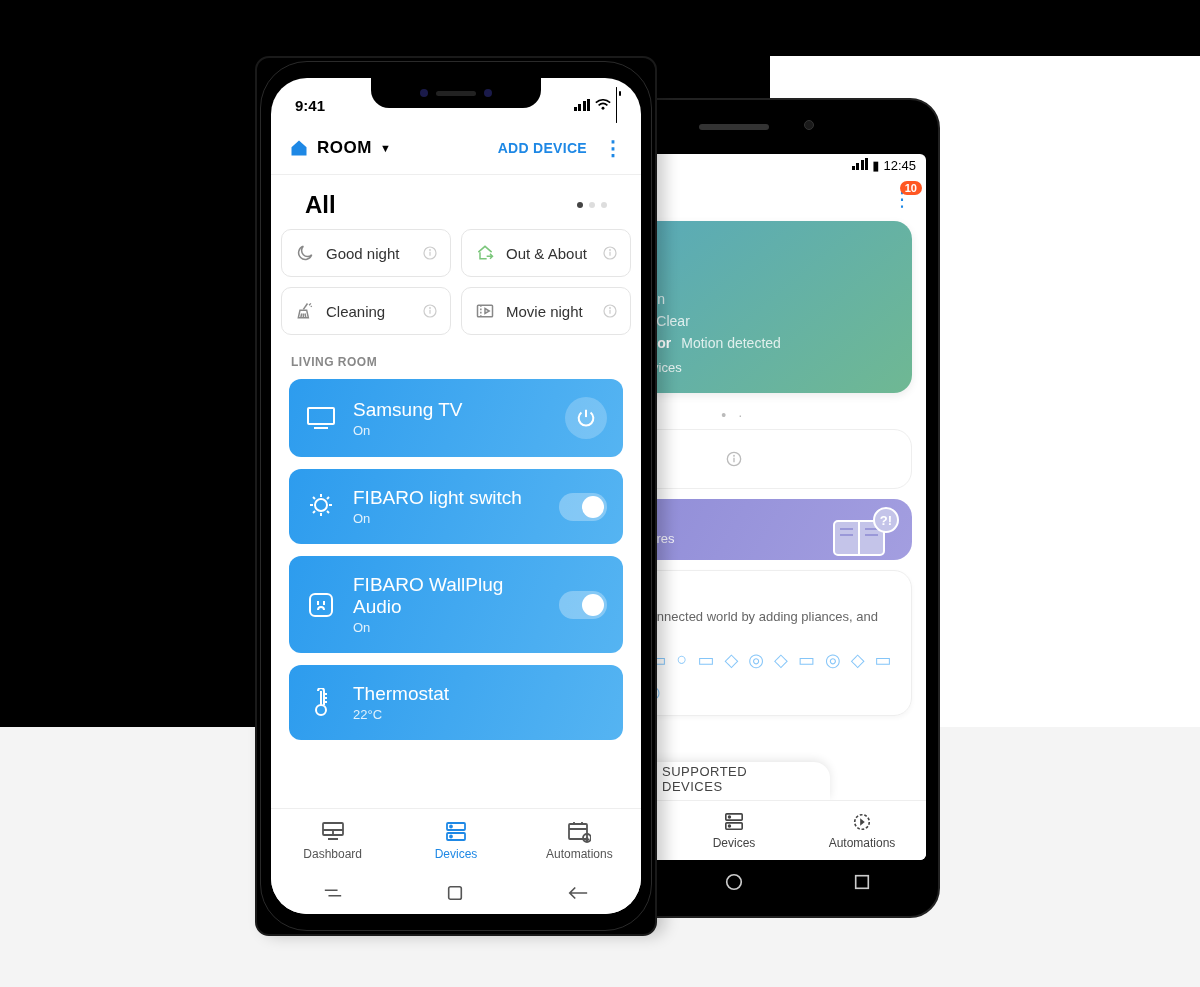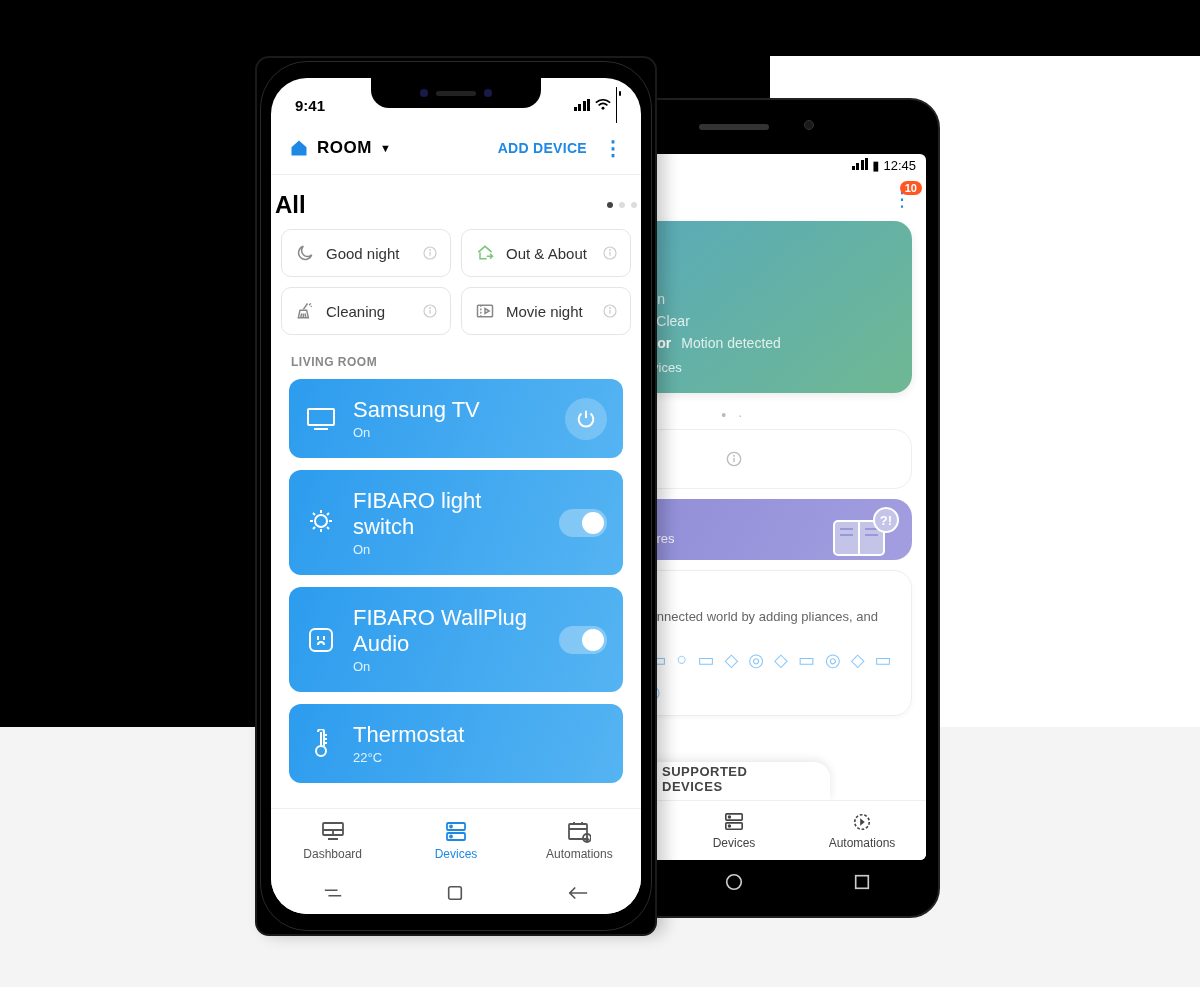--- a/index.html
+++ b/index.html
@@ -25,21 +25,21 @@
   .pb-dots { text-align: center; font-size: 14px; color: #bbb; letter-spacing: 4px; padding: 4px 0 6px; }
   .pb-empty { margin: 0 14px 10px; height: 60px; border: 1px solid #eee; border-radius: 18px; display:flex; align-items:center; justify-content:center; }
   .pb-howto { margin: 0 14px 10px; background: linear-gradient(120deg, #8d8ad6, #a39ee0); border-radius: 18px; padding: 14px 18px; color: #fff; position: relative; overflow:hidden; }
   .pb-howto .t { font-size: 16px; font-weight: 600; }
   .pb-howto .d { font-size: 13px; opacity: .9; }
   .pb-howto-icon { position:absolute; right:10px; top:8px; }
   .pb-add { margin: 0 14px; border: 1px solid #eee; border-radius: 18px; padding: 14px 16px 12px; box-shadow: 0 2px 5px rgba(0,0,0,.04); }
   .pb-add .t { font-size: 17px; font-weight: 600; }
   .pb-add .d { font-size: 13px; color: #666; margin-top: 4px; }
   .pb-iconrow { margin-top: 10px; display: flex; gap: 10px; flex-wrap: wrap; color: #2196f3; font-size: 18px; opacity:.55; }
-  .pb-supported { position: absolute; left: 50%; transform: translateX(-50%); bottom: 60px; background: #fff; border-radius: 16px 16px 0 0; box-shadow: 0 -2px 10px rgba(0,0,0,.1); padding: 2px 24px 6px; font-size: 13px; font-weight: 700; letter-spacing: .5px; color: #444; }
+  .pb-supported { position: absolute; left: 50%; transform: translateX(-50%); bottom: 60px; background: #fff; border-radius: 16px 16px 0 0; box-shadow: 0 -2px 10px rgba(0,0,0,.1); padding: 2px 24px 6px; font-size: 13px; font-weight: 400; letter-spacing: .5px; color: #444; }
   .pb-bottomnav { position: absolute; bottom: 0; left: 0; right: 0; height: 60px; background: #fff; border-top: 1px solid #eee; display: flex; }
   .pb-navitem { flex: 1; display: flex; flex-direction: column; align-items: center; justify-content: center; font-size: 12px; color: #444; gap: 4px; }
   .pb-navitem.active { color: #1e88e5; }
   .phone-b-navbar { position: absolute; bottom: 14px; left: 12px; right: 12px; height: 40px; display: flex; align-items: center; justify-content: space-around; color: #ddd; background: #000; }
   
   .phone-a { position: absolute; left: 255px; top: 56px; width: 402px; height: 880px; background: #000; border-radius: 14px; box-shadow: 8px 0 16px rgba(0,0,0,.2); border: 2px solid #1a1a1a;}
   .phone-a::after{content:"";position:absolute;inset:3px;border-radius:47px;border:1px solid #2a2a2a;pointer-events:none;}
   .phone-a-screen { position: absolute; left: 14px; right: 14px; top: 20px; bottom: 20px; background: #fff; border-radius: 36px; overflow: hidden; }
   .notch { position: absolute; top: 0; left: 50%; transform: translateX(-50%); width: 170px; height: 30px; background: #000; border-radius: 0 0 18px 18px; display:flex; align-items:center; justify-content:center; gap:8px;}
   .notch::before, .notch::after { content:""; display:block; width:8px;height:8px;border-radius:50%;background:#1a1a4a;}
@@ -50,35 +50,35 @@
   .bars i{width:3px;background:#000;display:block;}
   .battery{width:22px;height:11px;border:1.5px solid #000;border-radius:2.5px;position:relative;}
   .battery::after{content:"";position:absolute;right:-3.5px;top:2.5px;width:2px;height:5px;background:#000;border-radius:1px;}
   .battery i{display:block;background:#000;height:100%;width:70%;}
   .pa-header { display: flex; align-items: center; padding: 8px 18px 14px; border-bottom: 1px solid #eee; }
   .pa-home { display: flex; align-items: center; gap: 8px; font-weight: 800; font-size: 17px; letter-spacing: .5px; }
   .pa-home .chev { font-size: 11px; }
   .pa-header .spacer { flex: 1; }
   .pa-add { color: #1e88e5; font-weight: 700; font-size: 14px; letter-spacing: .3px; }
   .pa-menu { color: #1e88e5; font-size: 20px; font-weight: 700; margin-left: 16px; }
-  .pa-section-head { display: flex; justify-content: space-between; align-items: center; padding: 16px 4px 10px; }
+  .pa-section-head { display: flex; justify-content: space-between; align-items: center; padding: 16px 34px 10px; }
   .pa-all { font-size: 24px; font-weight: 700; }
   .pa-dots { display: flex; gap: 6px; align-items: center; }
   .pa-dots .dot { width: 6px; height: 6px; border-radius: 50%; background: #ddd; }
   .pa-dots .dot.active { background: #444; }
   .scene-grid { display: grid; grid-template-columns: 1fr 1fr; gap: 10px; padding: 0 10px; }
   .scene { border: 1px solid #e5e5e5; border-radius: 10px; padding: 13px 12px; display: flex; align-items: center; gap: 10px; background: #fff; }
   .scene .icon { width: 22px; display: flex; justify-content: center; color: #888; }
   .scene .label { flex: 1; font-size: 15px; color: #333; }
   .scene .info-icon { color: #ccc; }
   .pa-roomlabel { padding: 20px 20px 10px; font-size: 12px; font-weight: 700; color: #888; letter-spacing: .5px; }
   .device-card { margin: 0 18px 12px; border-radius: 12px; background: linear-gradient(110deg, #2d9cee, #55b4f2); color: #fff; padding: 18px 16px; display: flex; align-items: center; gap: 16px; }
   .device-icon { width: 32px; display: flex; justify-content: center; }
   .device-text { flex: 1; }
-  .device-name { font-size: 22px; font-weight: 500; }
+  .device-name { font-size: 19px; font-weight: 500; }
   .device-status { font-size: 13px; opacity: .85; margin-top: 2px; }
   .power-btn { width: 42px; height: 42px; border-radius: 50%; background: rgba(255,255,255,.22); display: flex; align-items: center; justify-content: center; }
   .toggle { width: 48px; height: 28px; background: rgba(255,255,255,.3); border-radius: 14px; position: relative; }
   .toggle::after { content: ""; position: absolute; right: 3px; top: 3px; width: 22px; height: 22px; background: #fff; border-radius: 50%; }
   .pa-bottomnav { position: absolute; bottom: 42px; left: 0; right: 0; height: 64px; background: #fff; border-top: 1px solid #eee; display: flex; }
   .pa-navitem { flex: 1; display: flex; flex-direction: column; align-items: center; justify-content: center; gap: 4px; font-size: 12px; color: #555; }
   .pa-navitem.active { color: #1e88e5; }
   .pa-sysnav { position: absolute; bottom: 0; left: 0; right: 0; height: 42px; display: flex; align-items: center; justify-content: space-around; color: #555; background: #fff; }
   svg { display: block; }
 </style>

